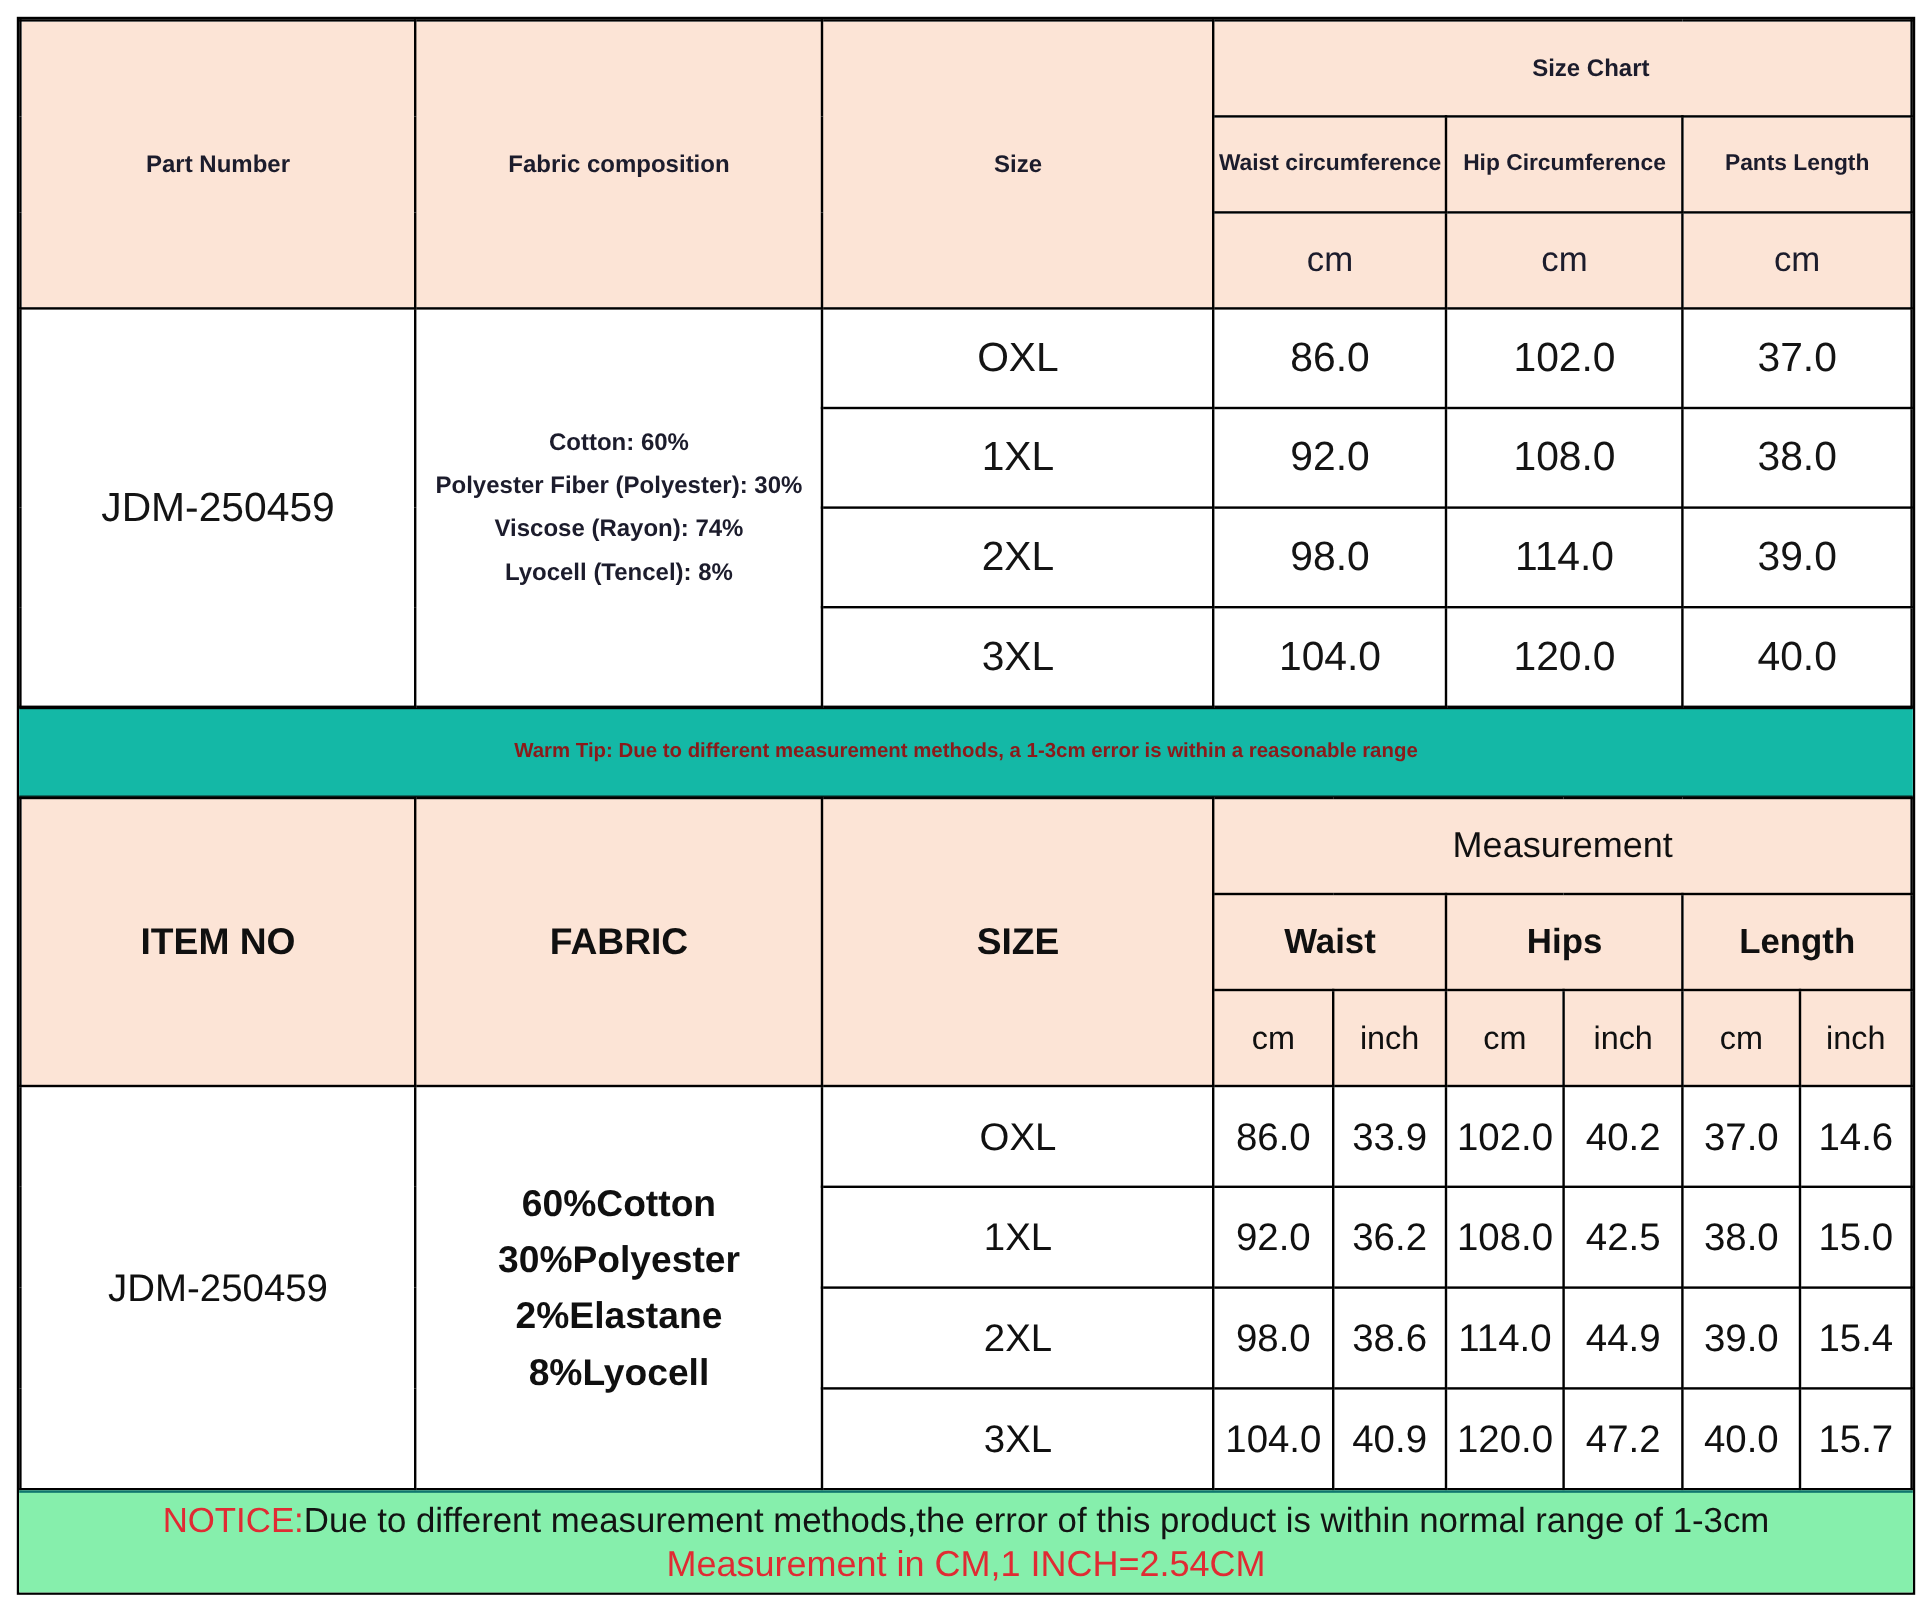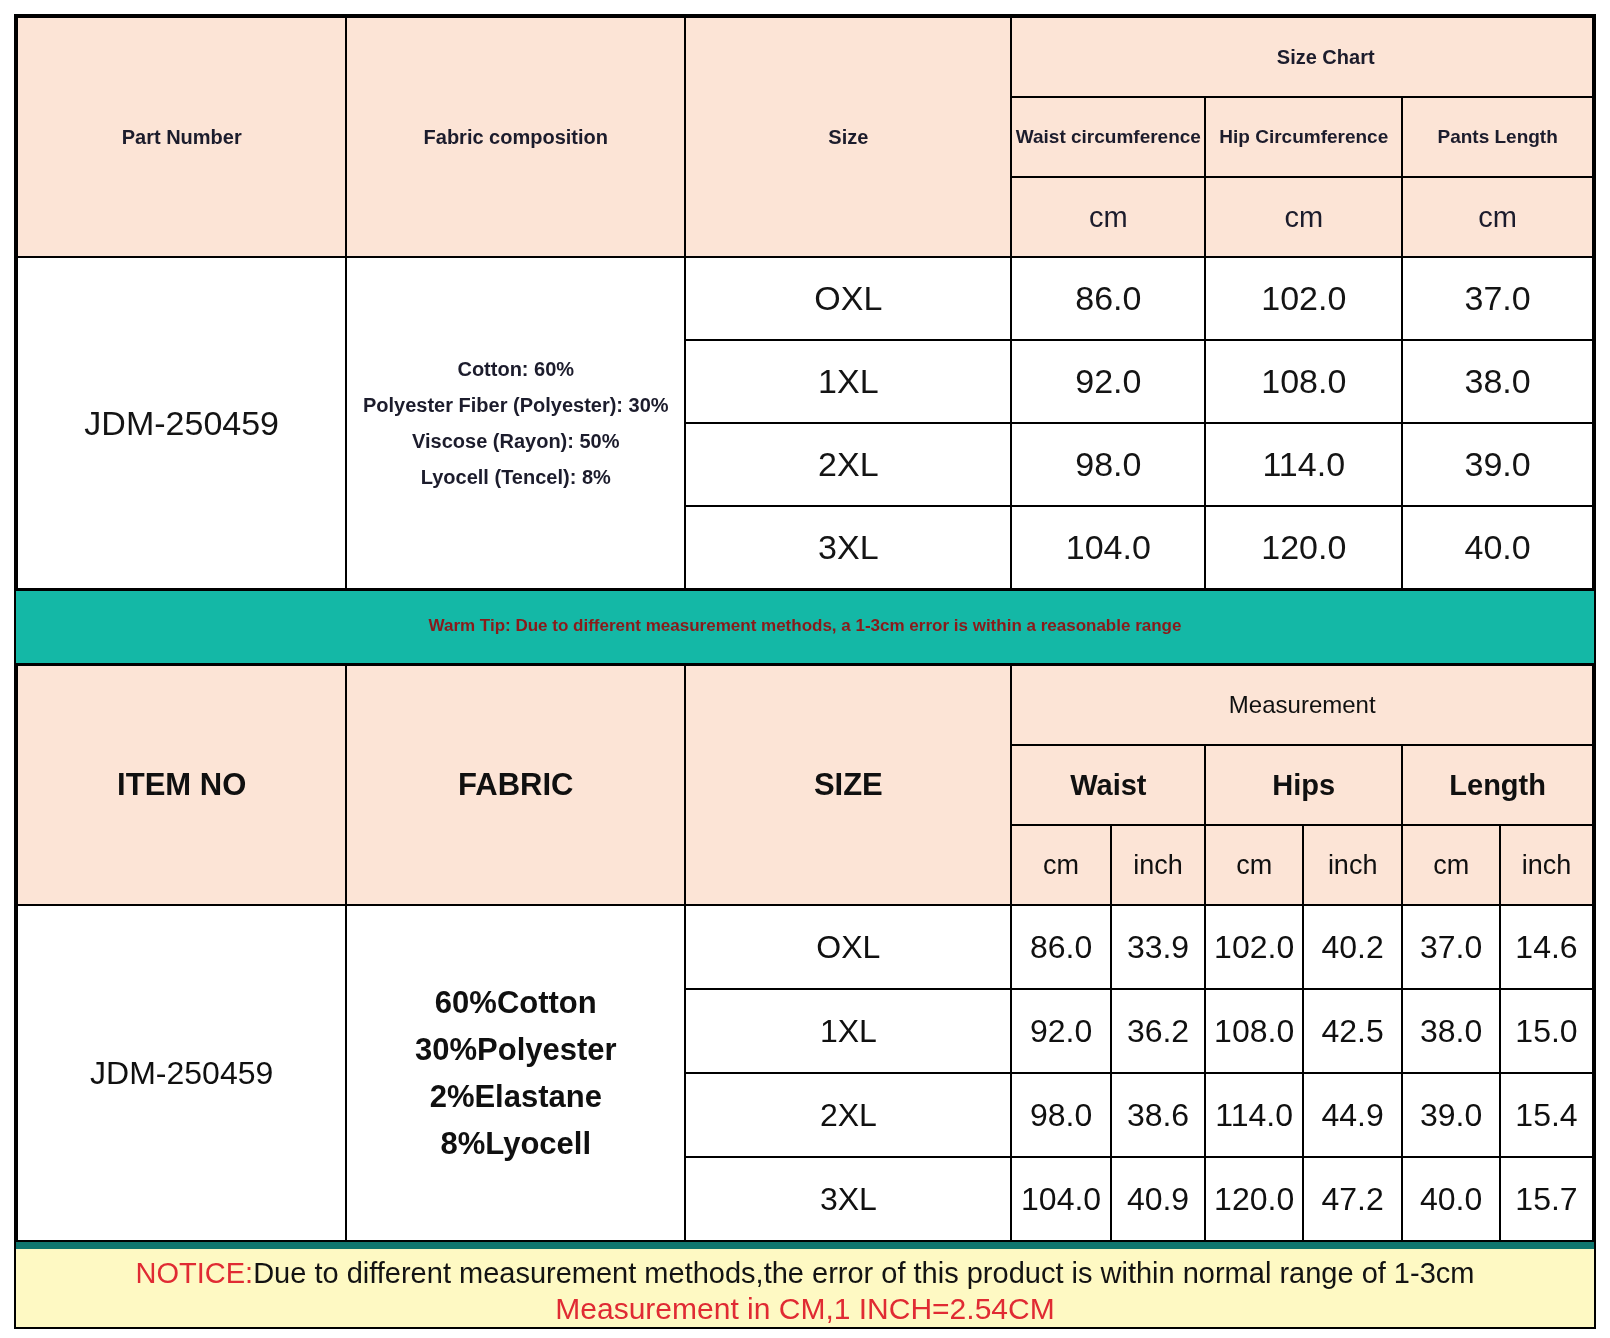--- a/index.html
+++ b/index.html
@@ -29,30 +29,30 @@
   
   .warmtip{
     height:72px;line-height:70px;text-align:center;background:#14b8a6;
     border-top:1px solid #000;border-bottom:1px solid #000;
     font-size:17px;font-weight:700;color:#8B1A1A;
   }
   
   .t2 tr.h{height:80px;}
   .t2 tr.d{height:84px;background:#fff;}
   .t2 th.item{font-size:31px;font-weight:700;color:#101010;}
-  .t2 th.measurement{font-size:24px;font-weight:500;color:#101010;}
+  .t2 th.measurement{font-size:30px;font-weight:500;color:#101010;}
   .t2 th.group{font-size:29px;font-weight:700;color:#101010;}
   .t2 th.unit2{font-size:27px;font-weight:400;color:#101010;}
   .t2 td.itemno{font-size:32px;color:#101010;}
   .t2 td.fabric2 div{font-size:31px;font-weight:600;color:#101010;line-height:47px;}
   .t2 td.sizeval{font-size:32px;color:#101010;}
   .t2 td.num{font-size:32px;color:#101010;}
   
   .notice{
-    height:85px;border-top:7px solid #0f766e;background:#fef9c3;
+    height:85px;border-top:2px solid #0f766e;background:#86efac;
     text-align:center;padding-top:7px;box-sizing:border-box;
   }
   .notice .line1{font-size:29px;color:#131313;line-height:34px;}
   .notice .line1 .nlabel{color:#E02B33;}
   .notice .line2{font-size:30px;color:#E02B33;line-height:38px;}
 </style>
 </head>
 <body>
 
 <div class="sheet">
@@ -83,21 +83,21 @@
         <th class="unit">cm</th>
         <th class="unit">cm</th>
       </tr>
     </thead>
     <tbody>
       <tr class="d">
         <td rowspan="4" class="partnum">JDM-250459</td>
         <td rowspan="4" class="fabric">
           <div>Cotton: 60%</div>
           <div>Polyester Fiber (Polyester): 30%</div>
-          <div>Viscose (Rayon): 50%</div>
+          <div>Viscose (Rayon): 74%</div>
           <div>Lyocell (Tencel): 8%</div>
         </td>
         <td class="sizeval">OXL</td>
         <td class="num">86.0</td>
         <td class="num">102.0</td>
         <td class="num">37.0</td>
       </tr>
       <tr class="d">
         <td class="sizeval">1XL</td>
         <td class="num">92.0</td>

